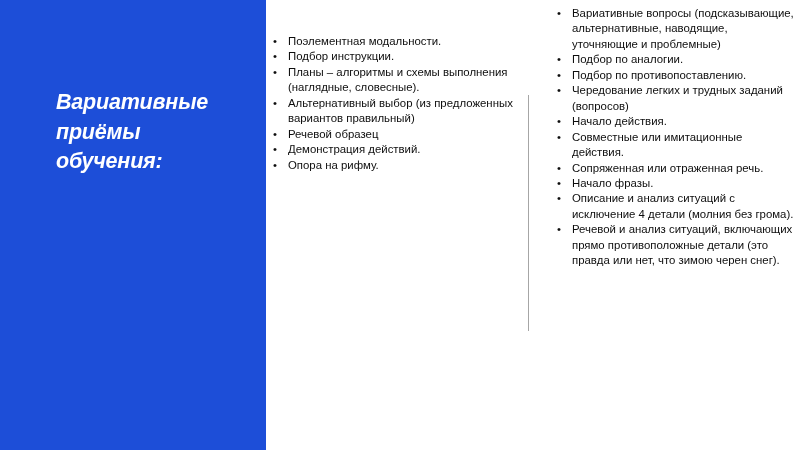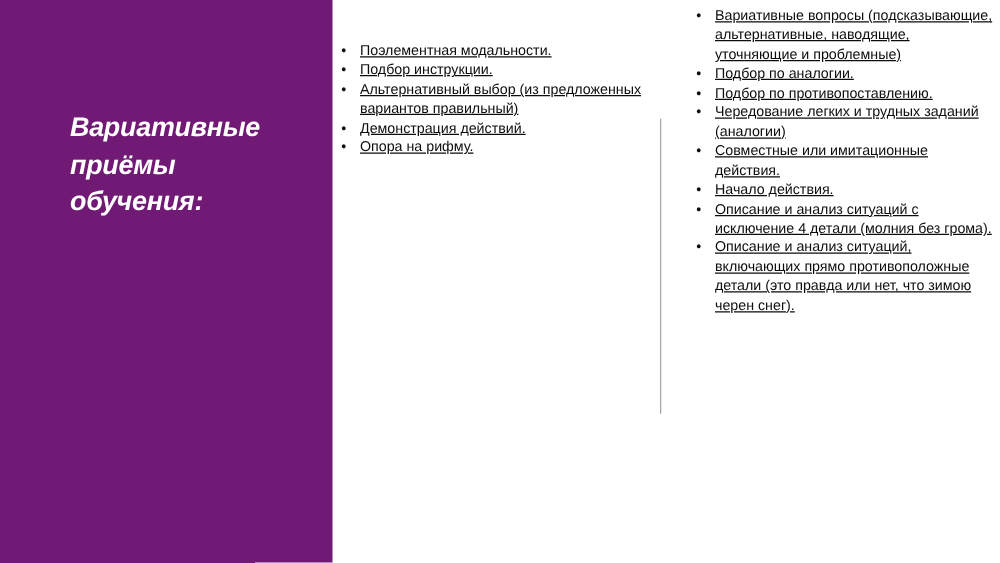--- a/index.html
+++ b/index.html
@@ -22,21 +22,21 @@
     background: #ffffff;
   }
 
   
   .title-panel {
     position: absolute;
     left: 0;
     top: 0;
     width: 266px;
     height: 450px;
-    background: #701a75;
+    background: #1d4ed8;
     box-sizing: border-box;
   }
 
   .title-text {
     position: absolute;
     left: 56px;
     top: 88px;
     width: 190px;
     color: #ffffff;
     font-weight: bold;
@@ -81,21 +81,20 @@
   }
 
   ul.bullets li {
     position: relative;
     margin: 0 0 0 0;
     padding: 0 0 0 16px;
     color: #0d0d0d;
     font-size: 11.4px;
     line-height: 1.355;
     text-align: left;
-    text-decoration: underline;
   }
 
   ul.bullets li::before {
     content: "\2022";
     position: absolute;
     left: 1px;
     top: 0;
     font-size: 11.4px;
     line-height: 1.355;
     color: #0d0d0d;
@@ -107,34 +106,38 @@
 <div class="slide">
 
   <div class="title-panel">
     <div class="title-text">Вариативные приёмы обучения:</div>
   </div>
 
   <div class="col-middle">
     <ul class="bullets">
       <li> Поэлементная модальности.</li>
       <li>Подбор инструкции.</li>
+      <li>Планы – алгоритмы и схемы выполнения (наглядные, словесные).</li>
       <li>Альтернативный выбор  (из предложенных вариантов правильный)</li>
+      <li>Речевой образец</li>
       <li>Демонстрация действий.</li>
       <li>Опора на рифму.</li>
     </ul>
   </div>
 
   <div class="divider"></div>
 
   <div class="col-right">
     <ul class="bullets">
       <li>Вариативные вопросы (подсказывающие, альтернативные, наводящие, уточняющие и проблемные)</li>
       <li>Подбор по аналогии.</li>
       <li>Подбор по противопоставлению.</li>
-      <li>Чередование легких и трудных заданий (аналогии)</li>
+      <li>Чередование легких и трудных заданий (вопросов)</li>
+      <li>Начало действия.</li>
       <li>Совместные или имитационные действия.</li>
-      <li>Начало действия.</li>
+      <li> Сопряженная или отраженная речь.</li>
+      <li> Начало фразы.</li>
       <li>Описание и анализ ситуаций с исключение 4 детали (молния без грома).</li>
-      <li>Описание и анализ ситуаций, включающих прямо противоположные детали (это правда или нет, что зимою черен снег).</li>
+      <li>Речевой и анализ ситуаций, включающих прямо противоположные детали (это правда или нет, что зимою черен снег).</li>
     </ul>
   </div>
 
 </div>
 
 </body></html>

